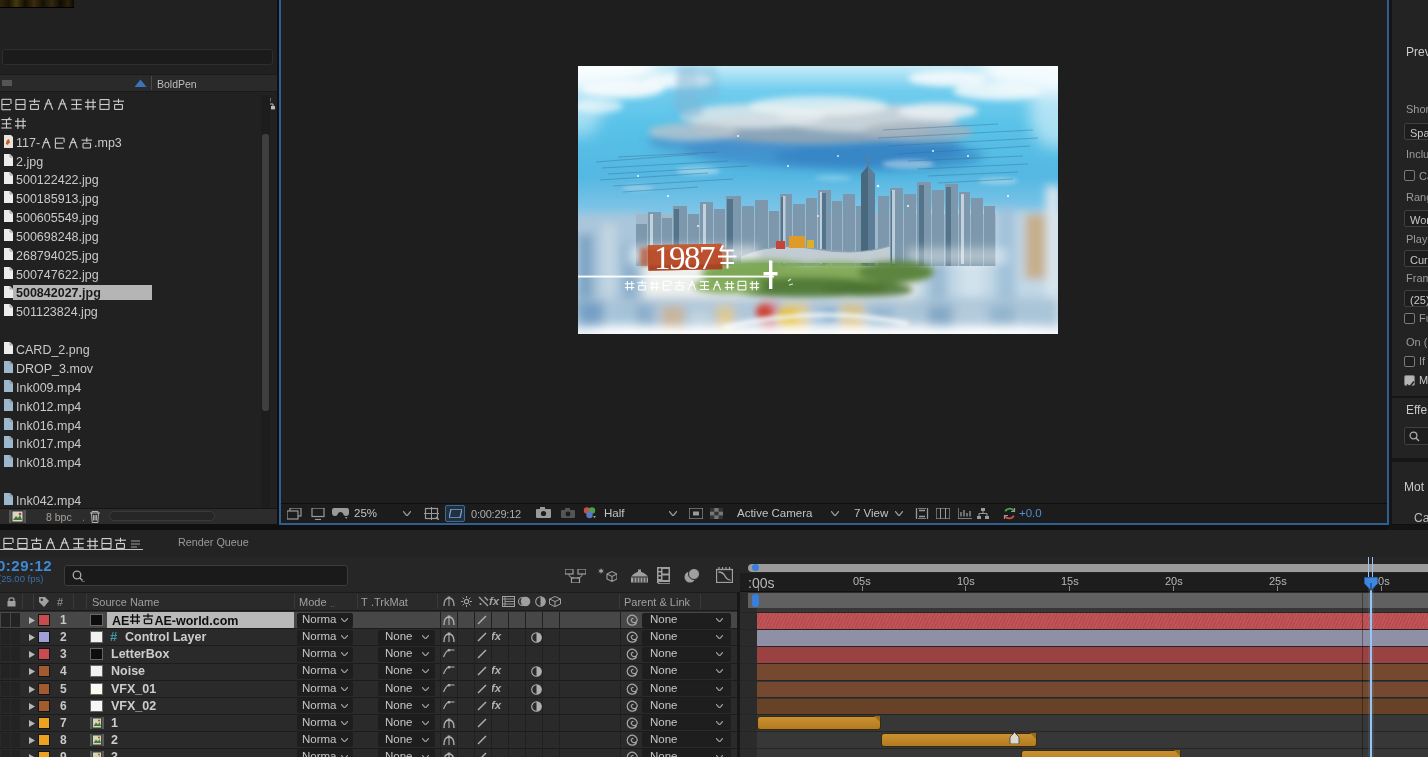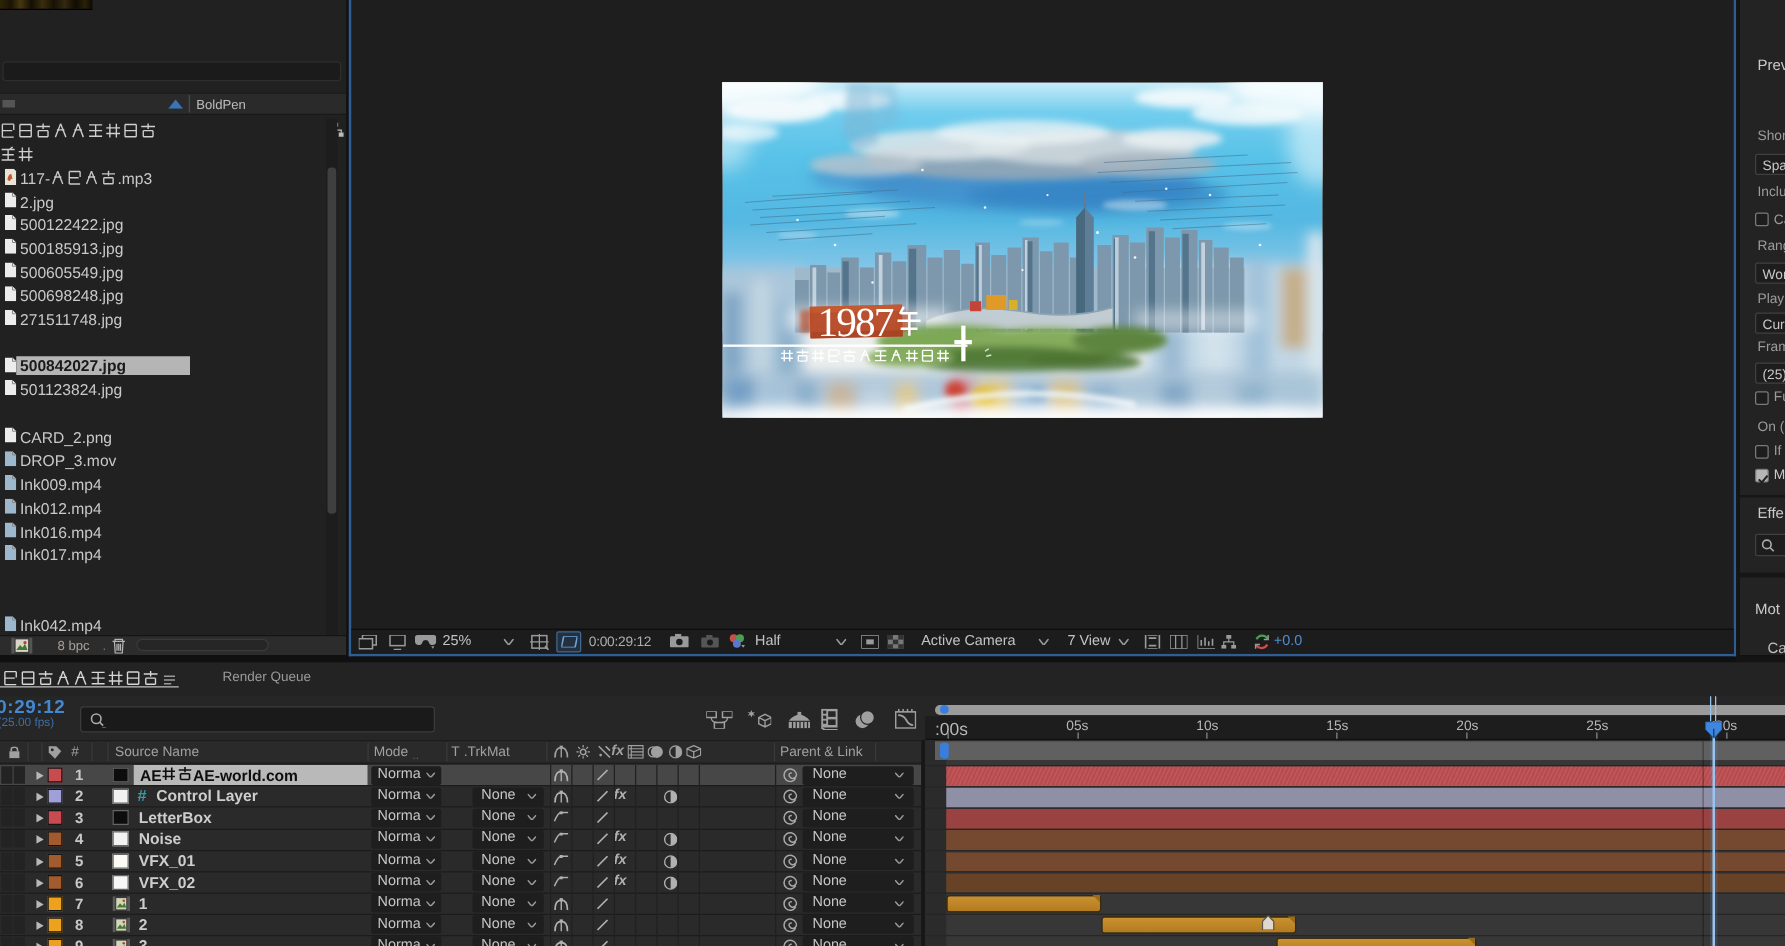--- a/index.html
+++ b/index.html
@@ -139,21 +139,28 @@
         <path d="M0 0 H6 L9 3 V12 H0 Z" fill="#ececec"></path>
         <path d="M6 0 L6 3 L9 3" fill="none" stroke="#888" stroke-width="0.8"></path>
       </svg>
       <span class="tx" style="left:12px;top:3px;font-size:12.5px;color:#c9c9c9">500698248.jpg</span>
     </div>
     <div style="position:absolute;left:4px;top:245.8px;width:260px;height:18.85px">
       <svg class="ab" style="left:0px;top:2px" width="9" height="12">
         <path d="M0 0 H6 L9 3 V12 H0 Z" fill="#ececec"></path>
         <path d="M6 0 L6 3 L9 3" fill="none" stroke="#888" stroke-width="0.8"></path>
       </svg>
-      <span class="tx" style="left:12px;top:3px;font-size:12.5px;color:#c9c9c9">271511748.jpg</span>
+      <span class="tx" style="left:12px;top:3px;font-size:12.5px;color:#c9c9c9">268794025.jpg</span>
+    </div>
+    <div style="position:absolute;left:4px;top:264.6px;width:260px;height:18.85px">
+      <svg class="ab" style="left:0px;top:2px" width="9" height="12">
+        <path d="M0 0 H6 L9 3 V12 H0 Z" fill="#ececec"></path>
+        <path d="M6 0 L6 3 L9 3" fill="none" stroke="#888" stroke-width="0.8"></path>
+      </svg>
+      <span class="tx" style="left:12px;top:3px;font-size:12.5px;color:#c9c9c9">500747622.jpg</span>
     </div>
     <div style="position:absolute;left:4px;top:283.5px;width:260px;height:18.85px">
       <div style="position:absolute;left:9px;top:1px;width:139px;height:15.5px;background:#b5b5b5"></div>
       <svg class="ab" style="left:0px;top:2px" width="9" height="12">
         <path d="M0 0 H6 L9 3 V12 H0 Z" fill="#ececec"></path>
         <path d="M6 0 L6 3 L9 3" fill="none" stroke="#888" stroke-width="0.8"></path>
       </svg>
       <span class="tx" style="left:12px;top:2px;font-size:12.5px;font-weight:bold;color:#1a1a1a">500842027.jpg</span>
     </div>
     <div style="position:absolute;left:4px;top:302.4px;width:260px;height:18.85px">
@@ -197,20 +204,27 @@
         <path d="M6 0 L6 3 L9 3" fill="none" stroke="#888" stroke-width="0.8"></path>
       </svg>
       <span class="tx" style="left:12px;top:3px;font-size:12.5px;color:#c9c9c9">Ink016.mp4</span>
     </div>
     <div style="position:absolute;left:4px;top:434.3px;width:260px;height:18.85px">
       <svg class="ab" style="left:0px;top:2px" width="9" height="12">
         <path d="M0 0 H6 L9 3 V12 H0 Z" fill="#9db8cc"></path>
         <path d="M6 0 L6 3 L9 3" fill="none" stroke="#888" stroke-width="0.8"></path>
       </svg>
       <span class="tx" style="left:12px;top:3px;font-size:12.5px;color:#c9c9c9">Ink017.mp4</span>
+    </div>
+    <div style="position:absolute;left:4px;top:453.2px;width:260px;height:18.85px">
+      <svg class="ab" style="left:0px;top:2px" width="9" height="12">
+        <path d="M0 0 H6 L9 3 V12 H0 Z" fill="#9db8cc"></path>
+        <path d="M6 0 L6 3 L9 3" fill="none" stroke="#888" stroke-width="0.8"></path>
+      </svg>
+      <span class="tx" style="left:12px;top:3px;font-size:12.5px;color:#c9c9c9">Ink018.mp4</span>
     </div>
     <div style="position:absolute;left:4px;top:490.9px;width:260px;height:18.85px">
       <svg class="ab" style="left:0px;top:2px" width="9" height="12">
         <path d="M0 0 H6 L9 3 V12 H0 Z" fill="#9db8cc"></path>
         <path d="M6 0 L6 3 L9 3" fill="none" stroke="#888" stroke-width="0.8"></path>
       </svg>
       <span class="tx" style="left:12px;top:3px;font-size:12.5px;color:#c9c9c9">Ink042.mp4</span>
     </div>
     <div style="position:absolute;left:261px;top:95px;width:9px;height:415px;background:#1d1d1d"></div>
     <div style="position:absolute;left:262px;top:134px;width:7px;height:277px;background:#3f3f3f;border-radius:3px"></div>

